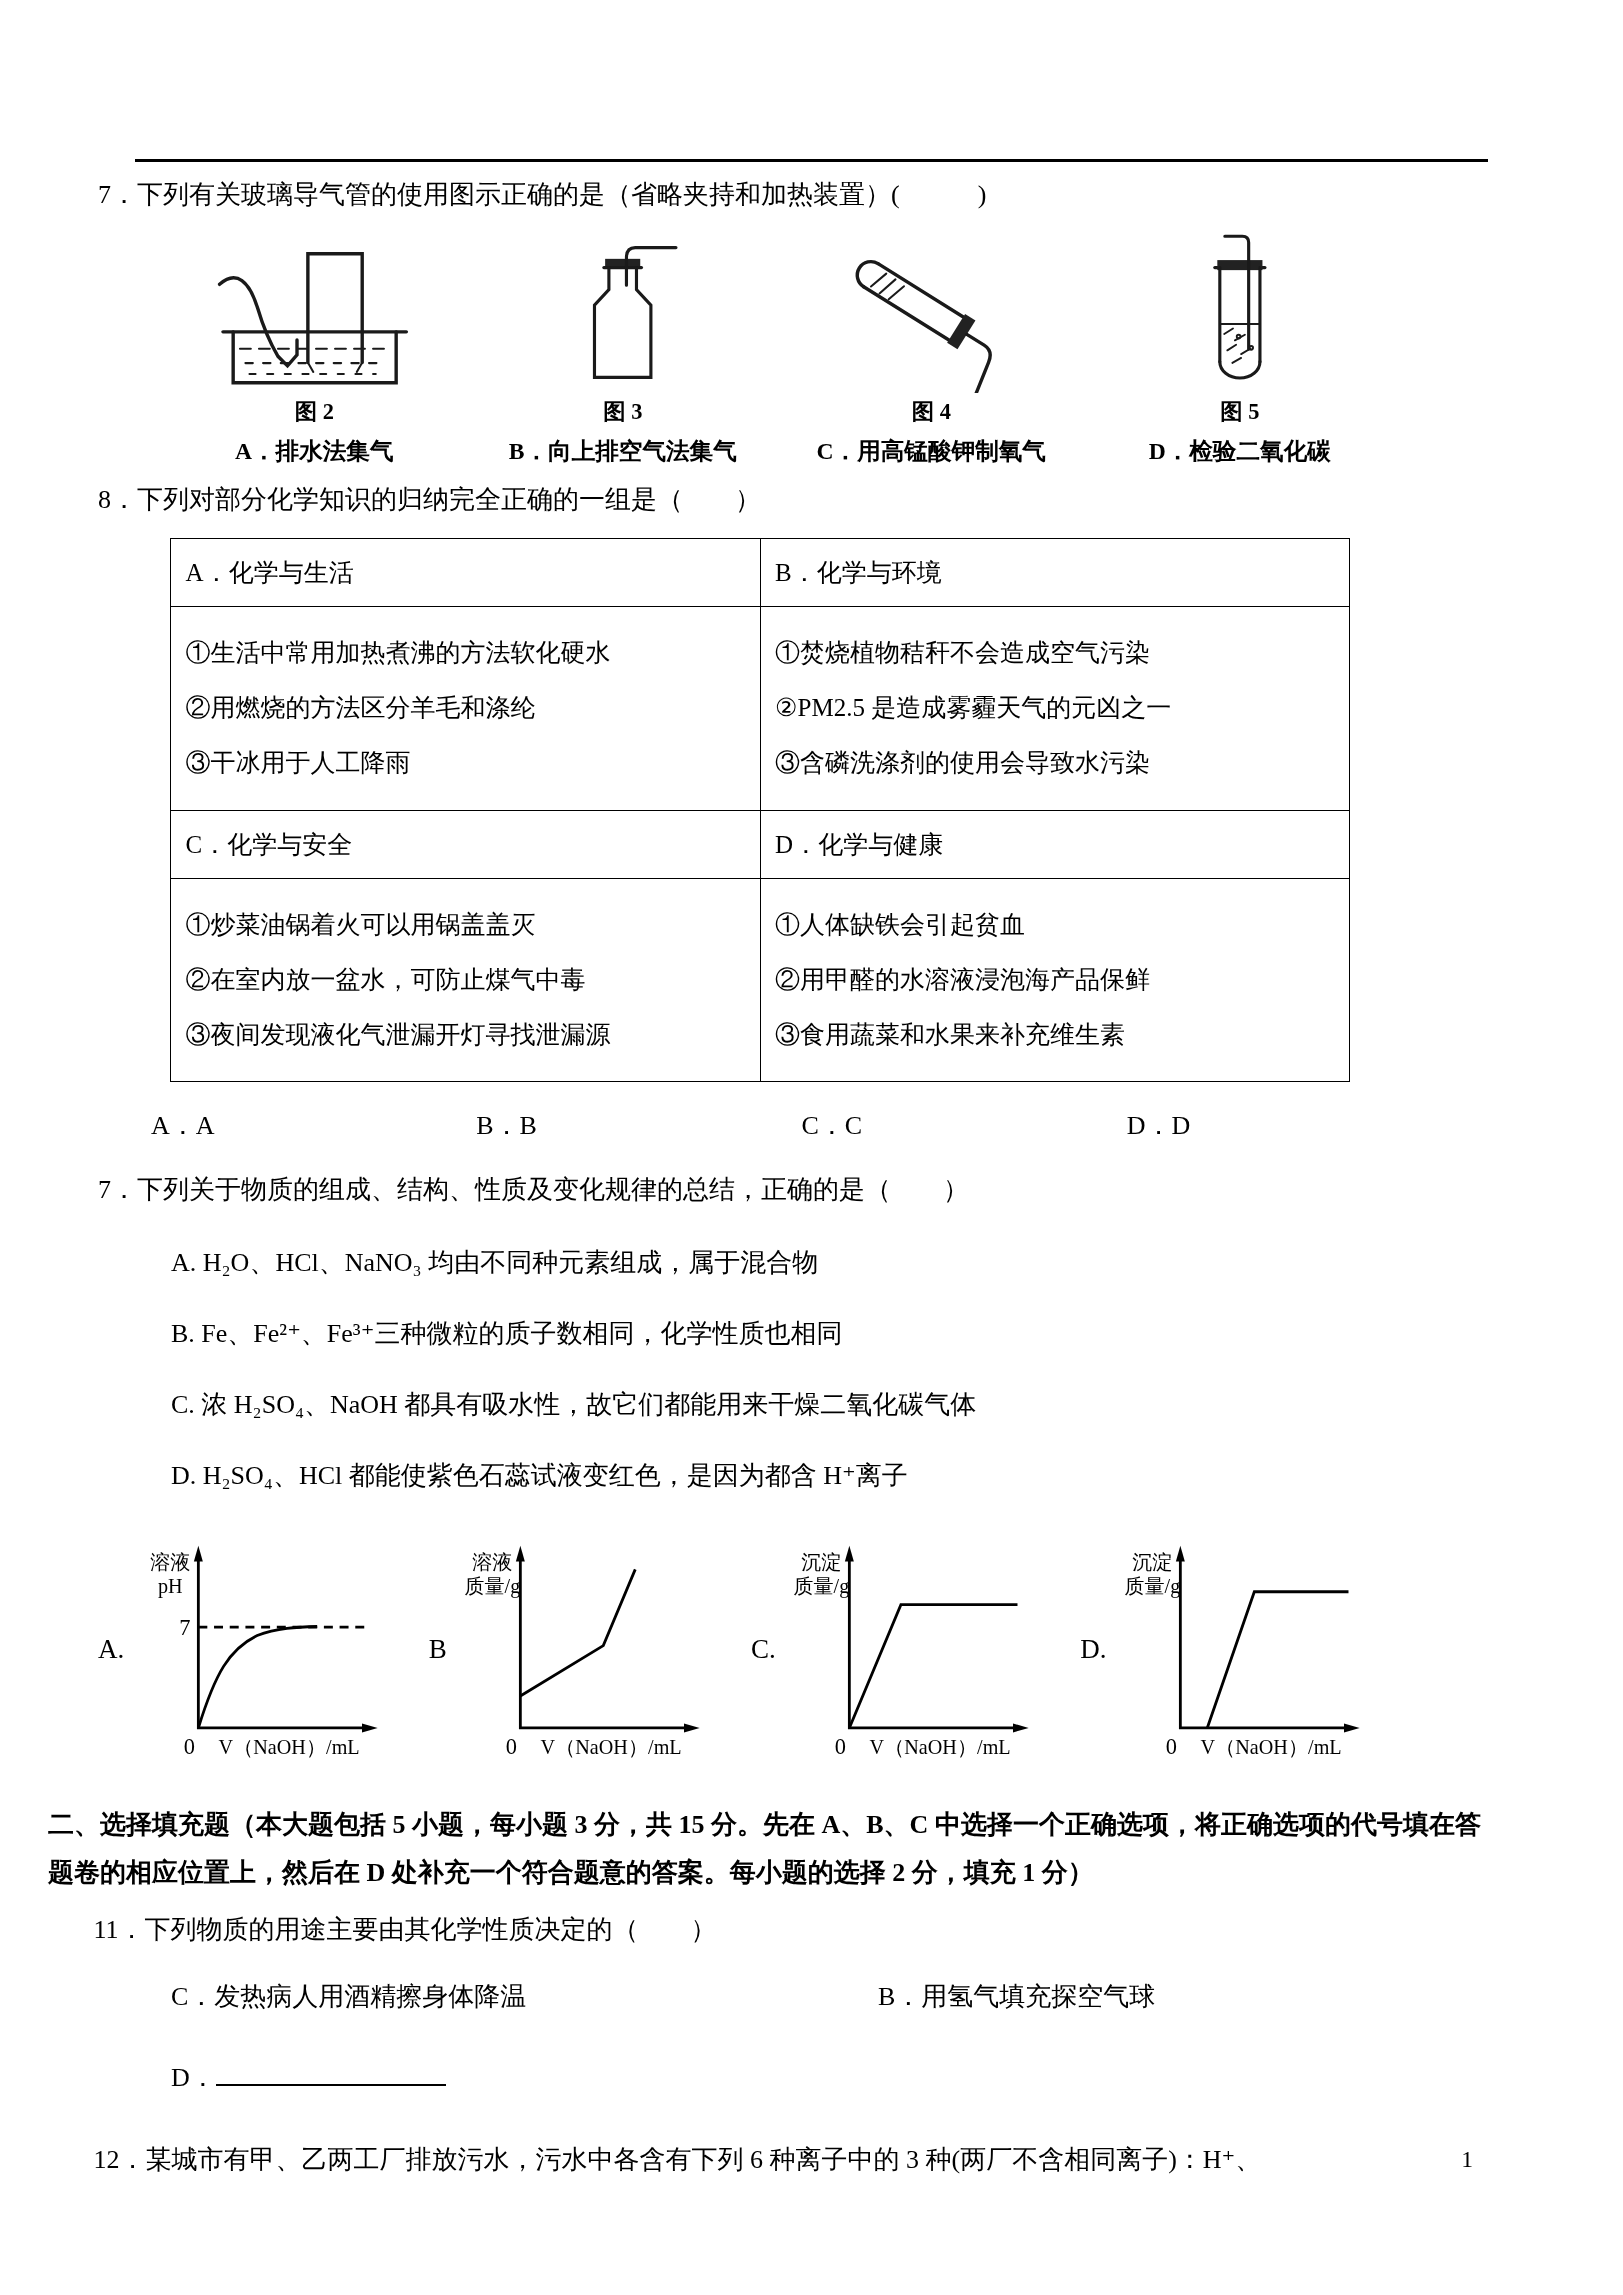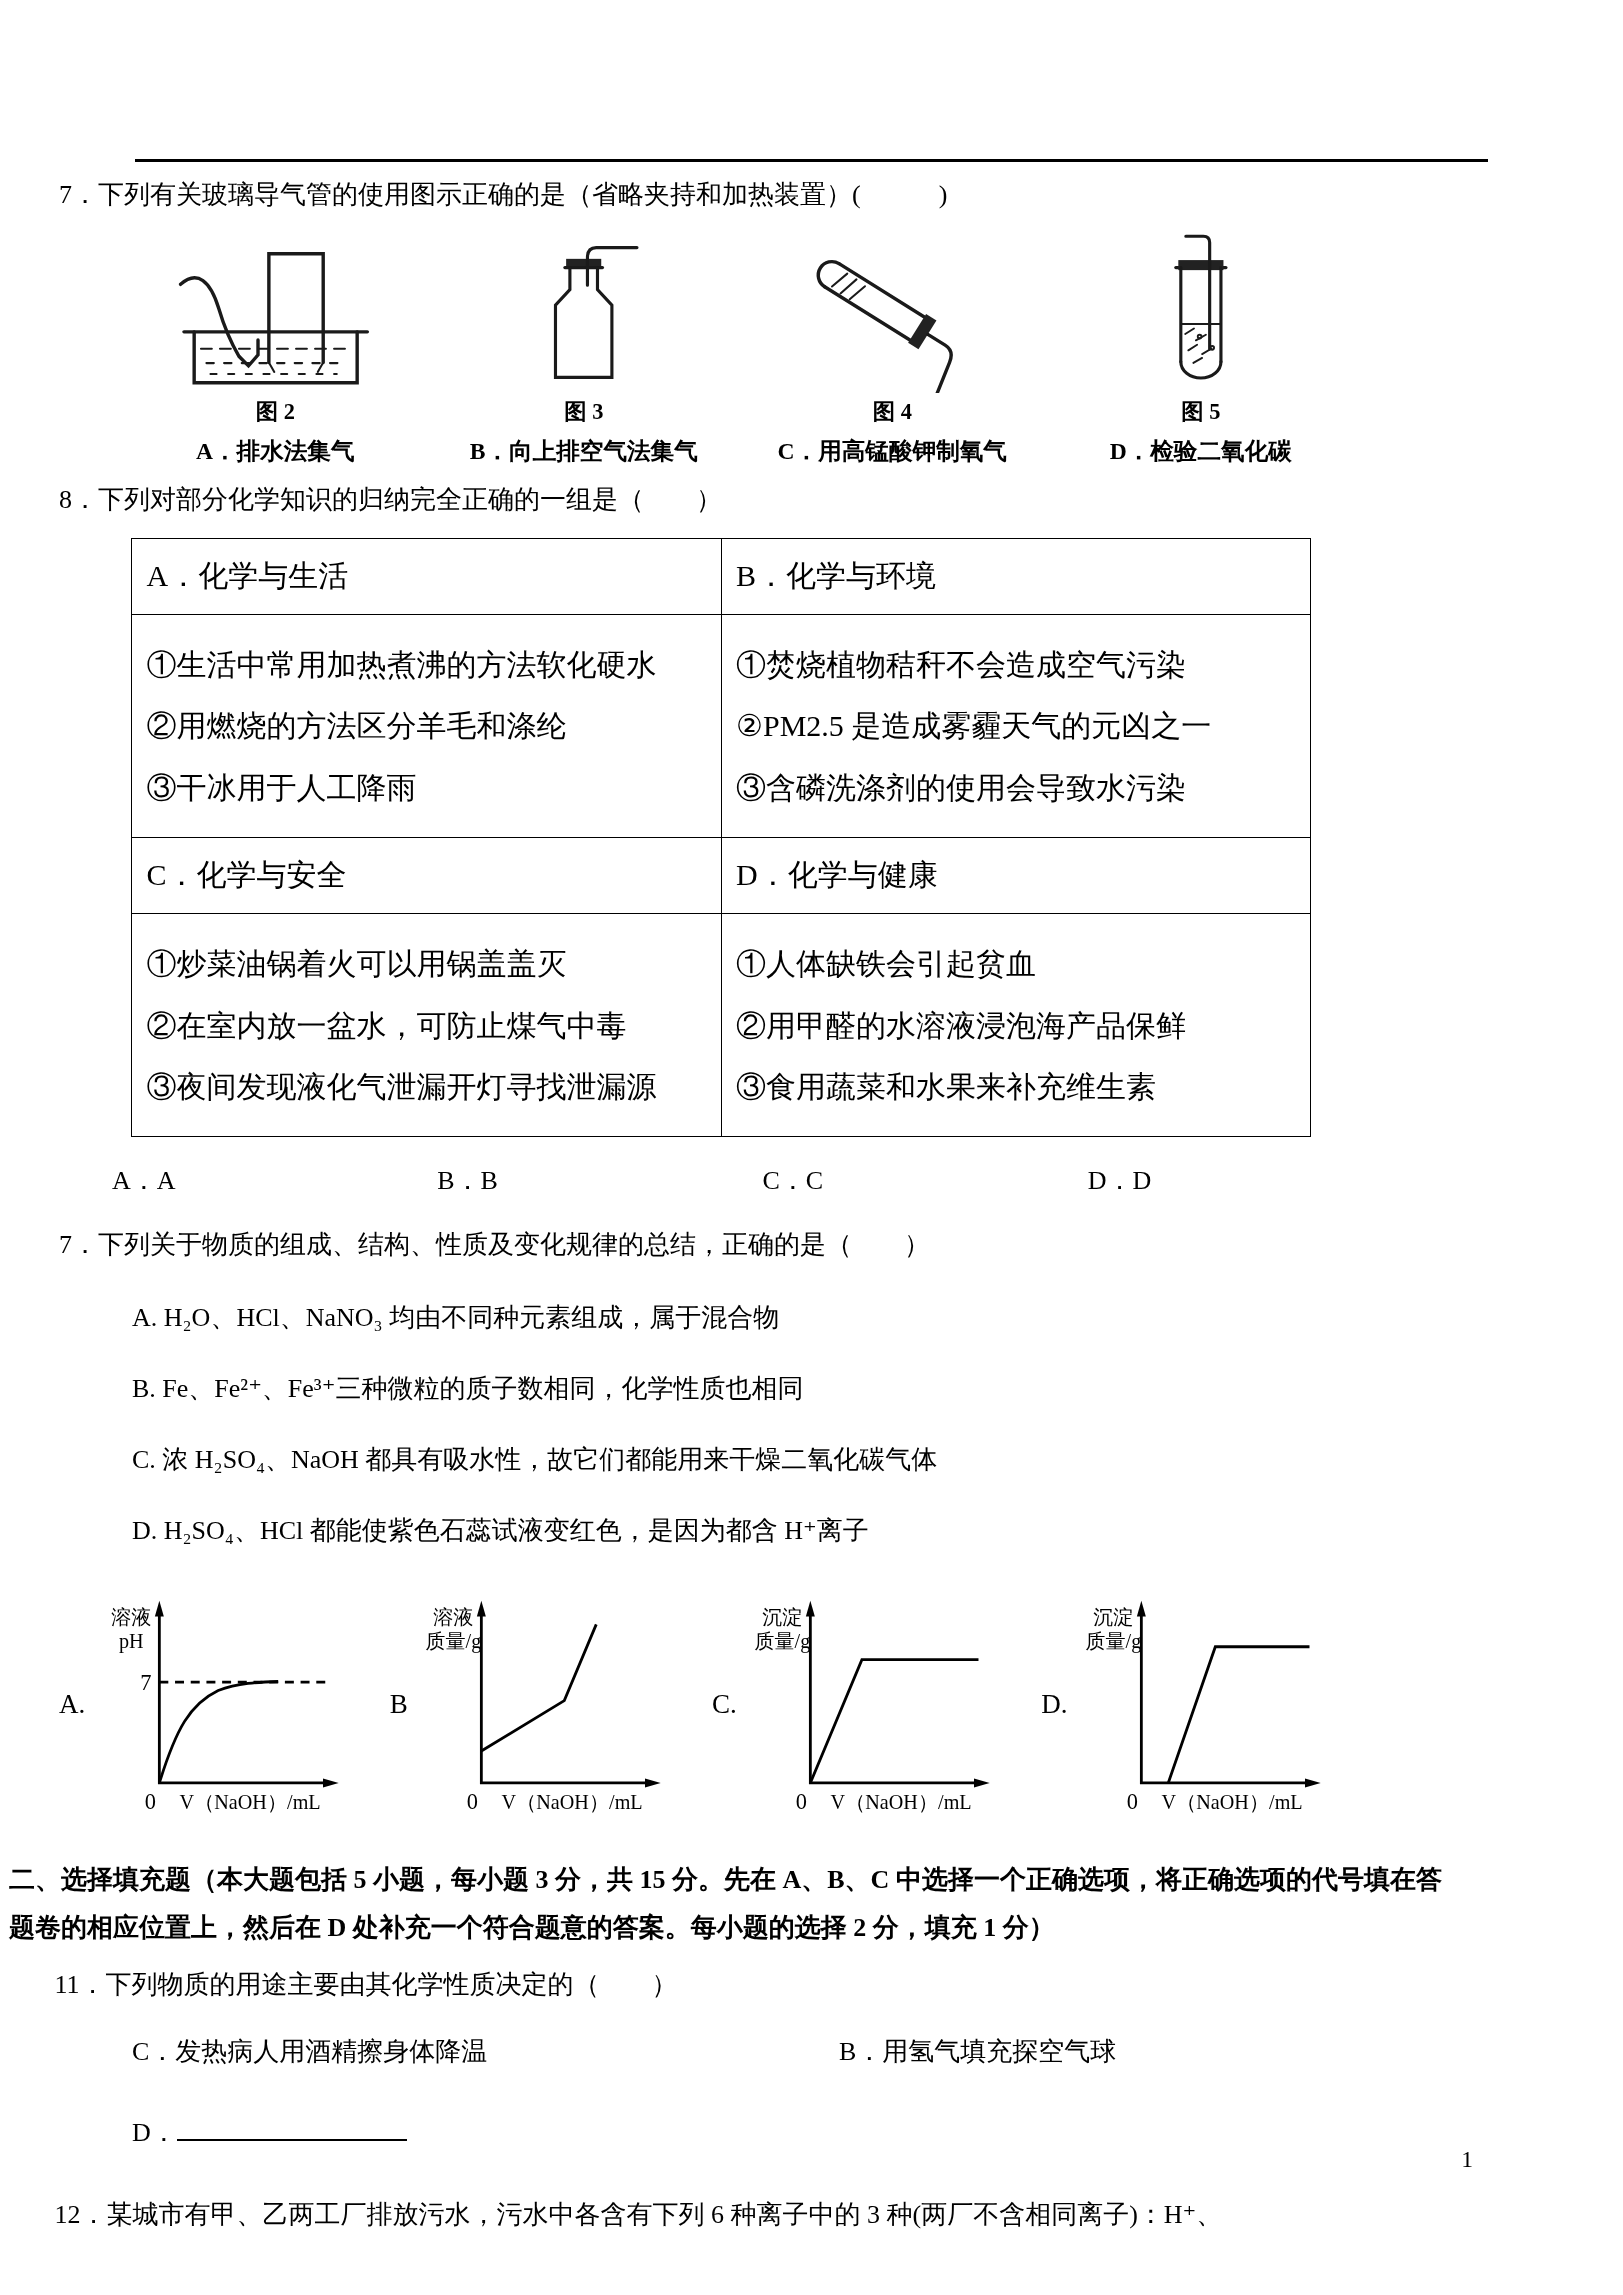--- a/index.html
+++ b/index.html
@@ -6,35 +6,35 @@
   .page{
     position:relative;
     width:1623px;
     height:2295px;
     background:#ffffff;
     color:#000;
     font-family:"Liberation Serif","DejaVu Serif",serif;
     font-size:26px;
     overflow:hidden;
   }
-  .content{padding:0 59px;}
+  .content{padding:0 98px;}
   .top-rule{margin-top:159px;border:none;border-top:3.4px solid #000;width:1353px;}
   .stem{margin:14.6px 0 0 0;line-height:1.4;}
   
   .figure-row{display:flex;margin:17px 0 15px 62px;width:1234px;justify-content:flex-end;}
   .figure{display:flex;flex-direction:column;align-items:center;width:25%;}
   .figure svg{height:163px;}
   .figure-caption{margin-top:3.4px;font-size:22.4px;font-weight:bold;}
   .figure-label{margin-top:7.9px;font-size:23.6px;font-weight:bold;}
   .sk{stroke:#1a1a1a;stroke-width:5;fill:none;stroke-linecap:round;}
   .sk-thin{stroke:#1a1a1a;stroke-width:3;fill:none;stroke-linecap:round;}
   .stopper{fill:#222;stroke:none;}
   
   table.q8{border-collapse:collapse;margin:19px 0 0 72px;width:1180px;table-layout:fixed;}
-  table.q8 td{border:1.7px solid #000;vertical-align:middle;font-size:30px;}
+  table.q8 td{border:1.7px solid #000;vertical-align:middle;font-size:25px;}
   td.hdr{padding:17px 14.6px;height:31px;}
   td.body-cell{padding:7.9px 14.6px;}
   td.body-cell p{margin:22.4px 0;line-height:1.3;}
   .answer-row{display:flex;margin:26px 0 0 53px;width:1301px;}
   .answer-row span{width:25%;}
   
   .option-block p{margin:36px 0;line-height:1.35;}
   .indent{margin-left:73px;}
   
   .graph-row{display:flex;align-items:center;margin:20px 0 0 0;gap:37px;}

